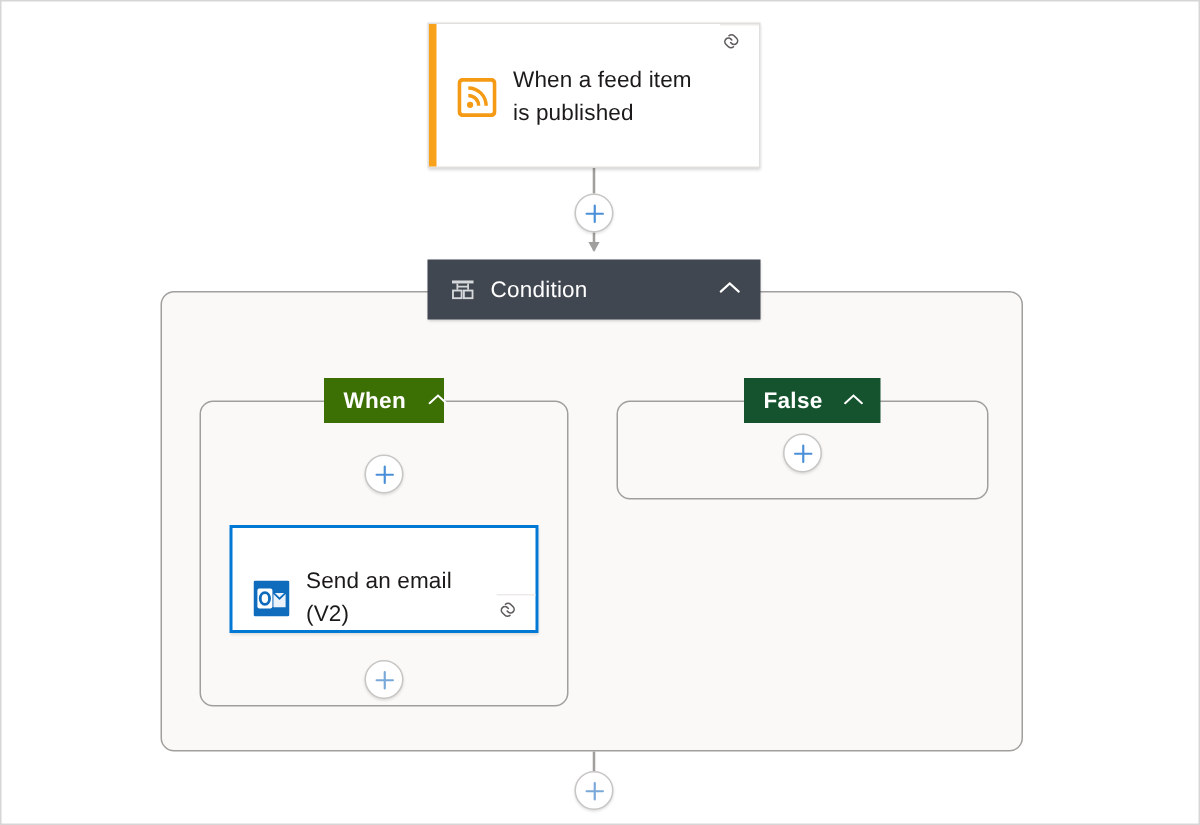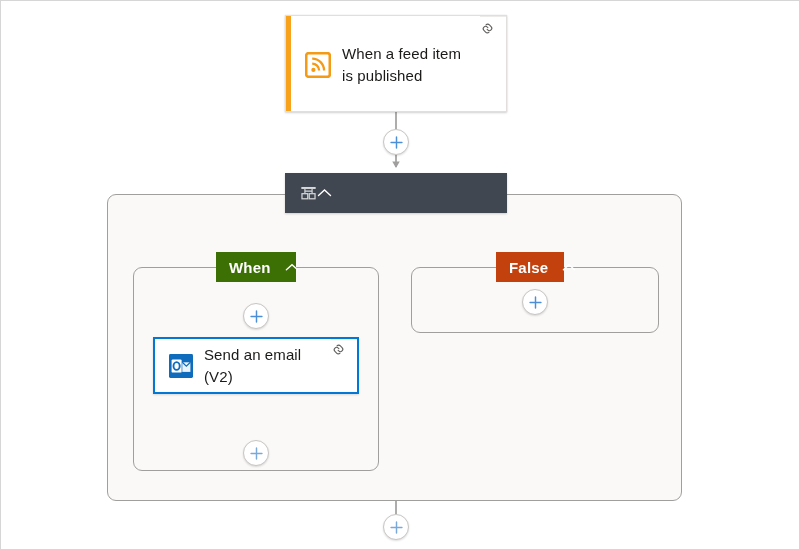--- a/index.html
+++ b/index.html
@@ -71,24 +71,25 @@
 
   
   #trigger-card {
     left: 284px; top: 14px;
     width: 222px; height: 97px;
   }
   #trigger-card .card-body { padding-top: 2px; align-items: center; }
 
   
   #email-card {
-    left: 152px; top: 336px;
-    width: 206px; height: 57px;
+    left: 152px; top: 349px;
+    width: 206px; height: 72px;
     border: 2px solid #0078d4;
     box-shadow: 0 1px 2px rgba(0,0,0,0.14);
+    align-items: flex-end;
   }
   #email-card .card-icon { margin-left: 14px; width: 24px; height: 24px; }
   #email-card .card-footer { height: 24px; }
 
   
   #condition-header {
     position: absolute;
     left: 284px; top: 172px;
     width: 222px; height: 40px;
     background: #414750;
@@ -135,21 +136,21 @@
     z-index: 6;
   }
   .branch-label .bl-text {
     color: #ffffff;
     font-size: 15px;
     font-weight: bold;
     letter-spacing: 0.2px;
   }
   .branch-label .chevron { margin-left: 14px; margin-right: 11px; }
   #true-label  { left: 215px; top: 251px; width: 80px;  background: #3d7004; }
-  #false-label { left: 495px; top: 251px; width: 68px;  background: #c2410c; }
+  #false-label { left: 495px; top: 251px; width: 91px;  background: #14532d; }
 
   
   .plus-btn {
     position: absolute;
     width: 26px; height: 26px;
     border-radius: 50%;
     background: #ffffff;
     border: 1px solid #c8c6c4;
     box-shadow: 0 1px 2px rgba(0,0,0,0.13);
     z-index: 7;
@@ -225,20 +226,21 @@
 
   <div id="condition-header">
     <span class="cond-icon">
       <svg width="17" height="17" viewBox="0 0 18 18">
         <rect x="1.4" y="2.1" width="15.2" height="2.1" fill="#d6d8db"></rect>
         <path d="M5.2 4.2 V8.6 M12.8 4.2 V8.6 M5.2 6.4 H12.8" stroke="#d6d8db" stroke-width="1.25"></path>
         <rect x="2.1" y="9.2" width="6.1" height="5.4" fill="none" stroke="#d6d8db" stroke-width="1.3"></rect>
         <rect x="9.8" y="9.2" width="6.1" height="5.4" fill="none" stroke="#d6d8db" stroke-width="1.3"></rect>
       </svg>
     </span>
+    <span class="cond-label">Condition</span>
     <span class="chevron">
       <svg width="15" height="10" viewBox="0 0 16 10">
         <path d="M1.6 7.6 L8 1.8 L14.4 7.6" fill="none" stroke="#ffffff" stroke-width="1.5" stroke-linecap="round"></path>
       </svg>
     </span>
   </div>
 
   <div class="branch-label" id="true-label">
     <span class="bl-text">When</span>
     <span class="chevron">

